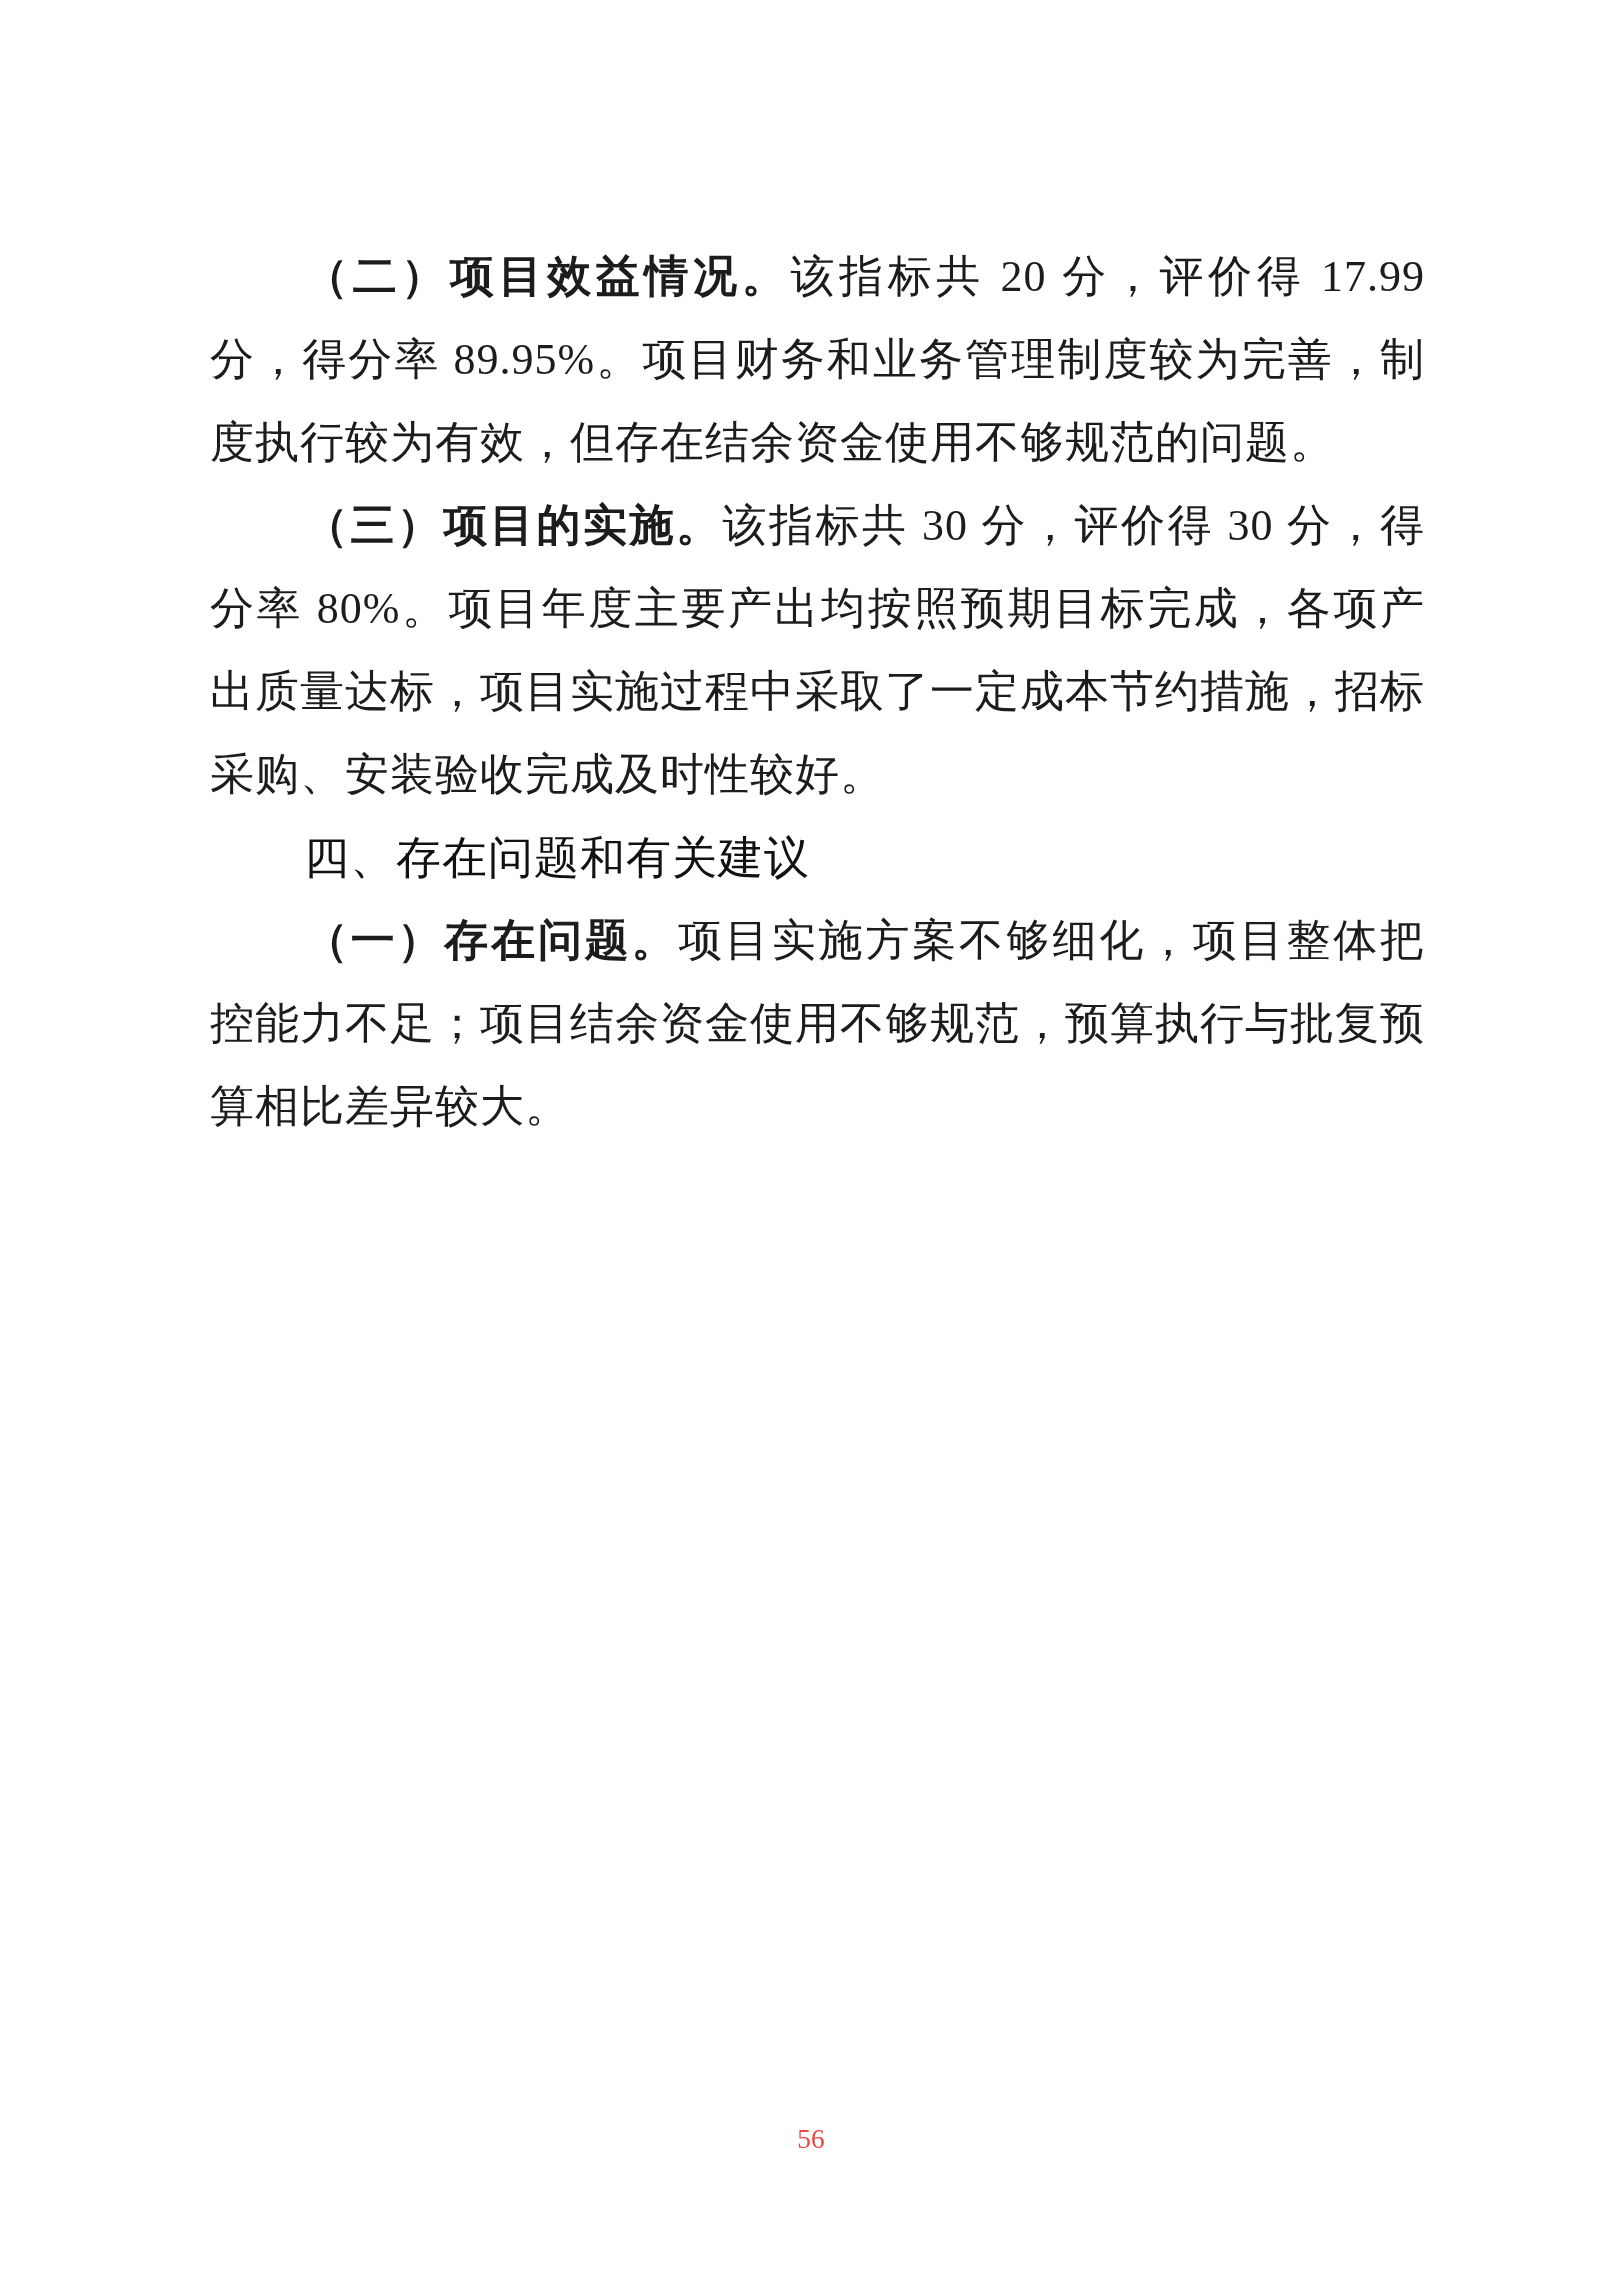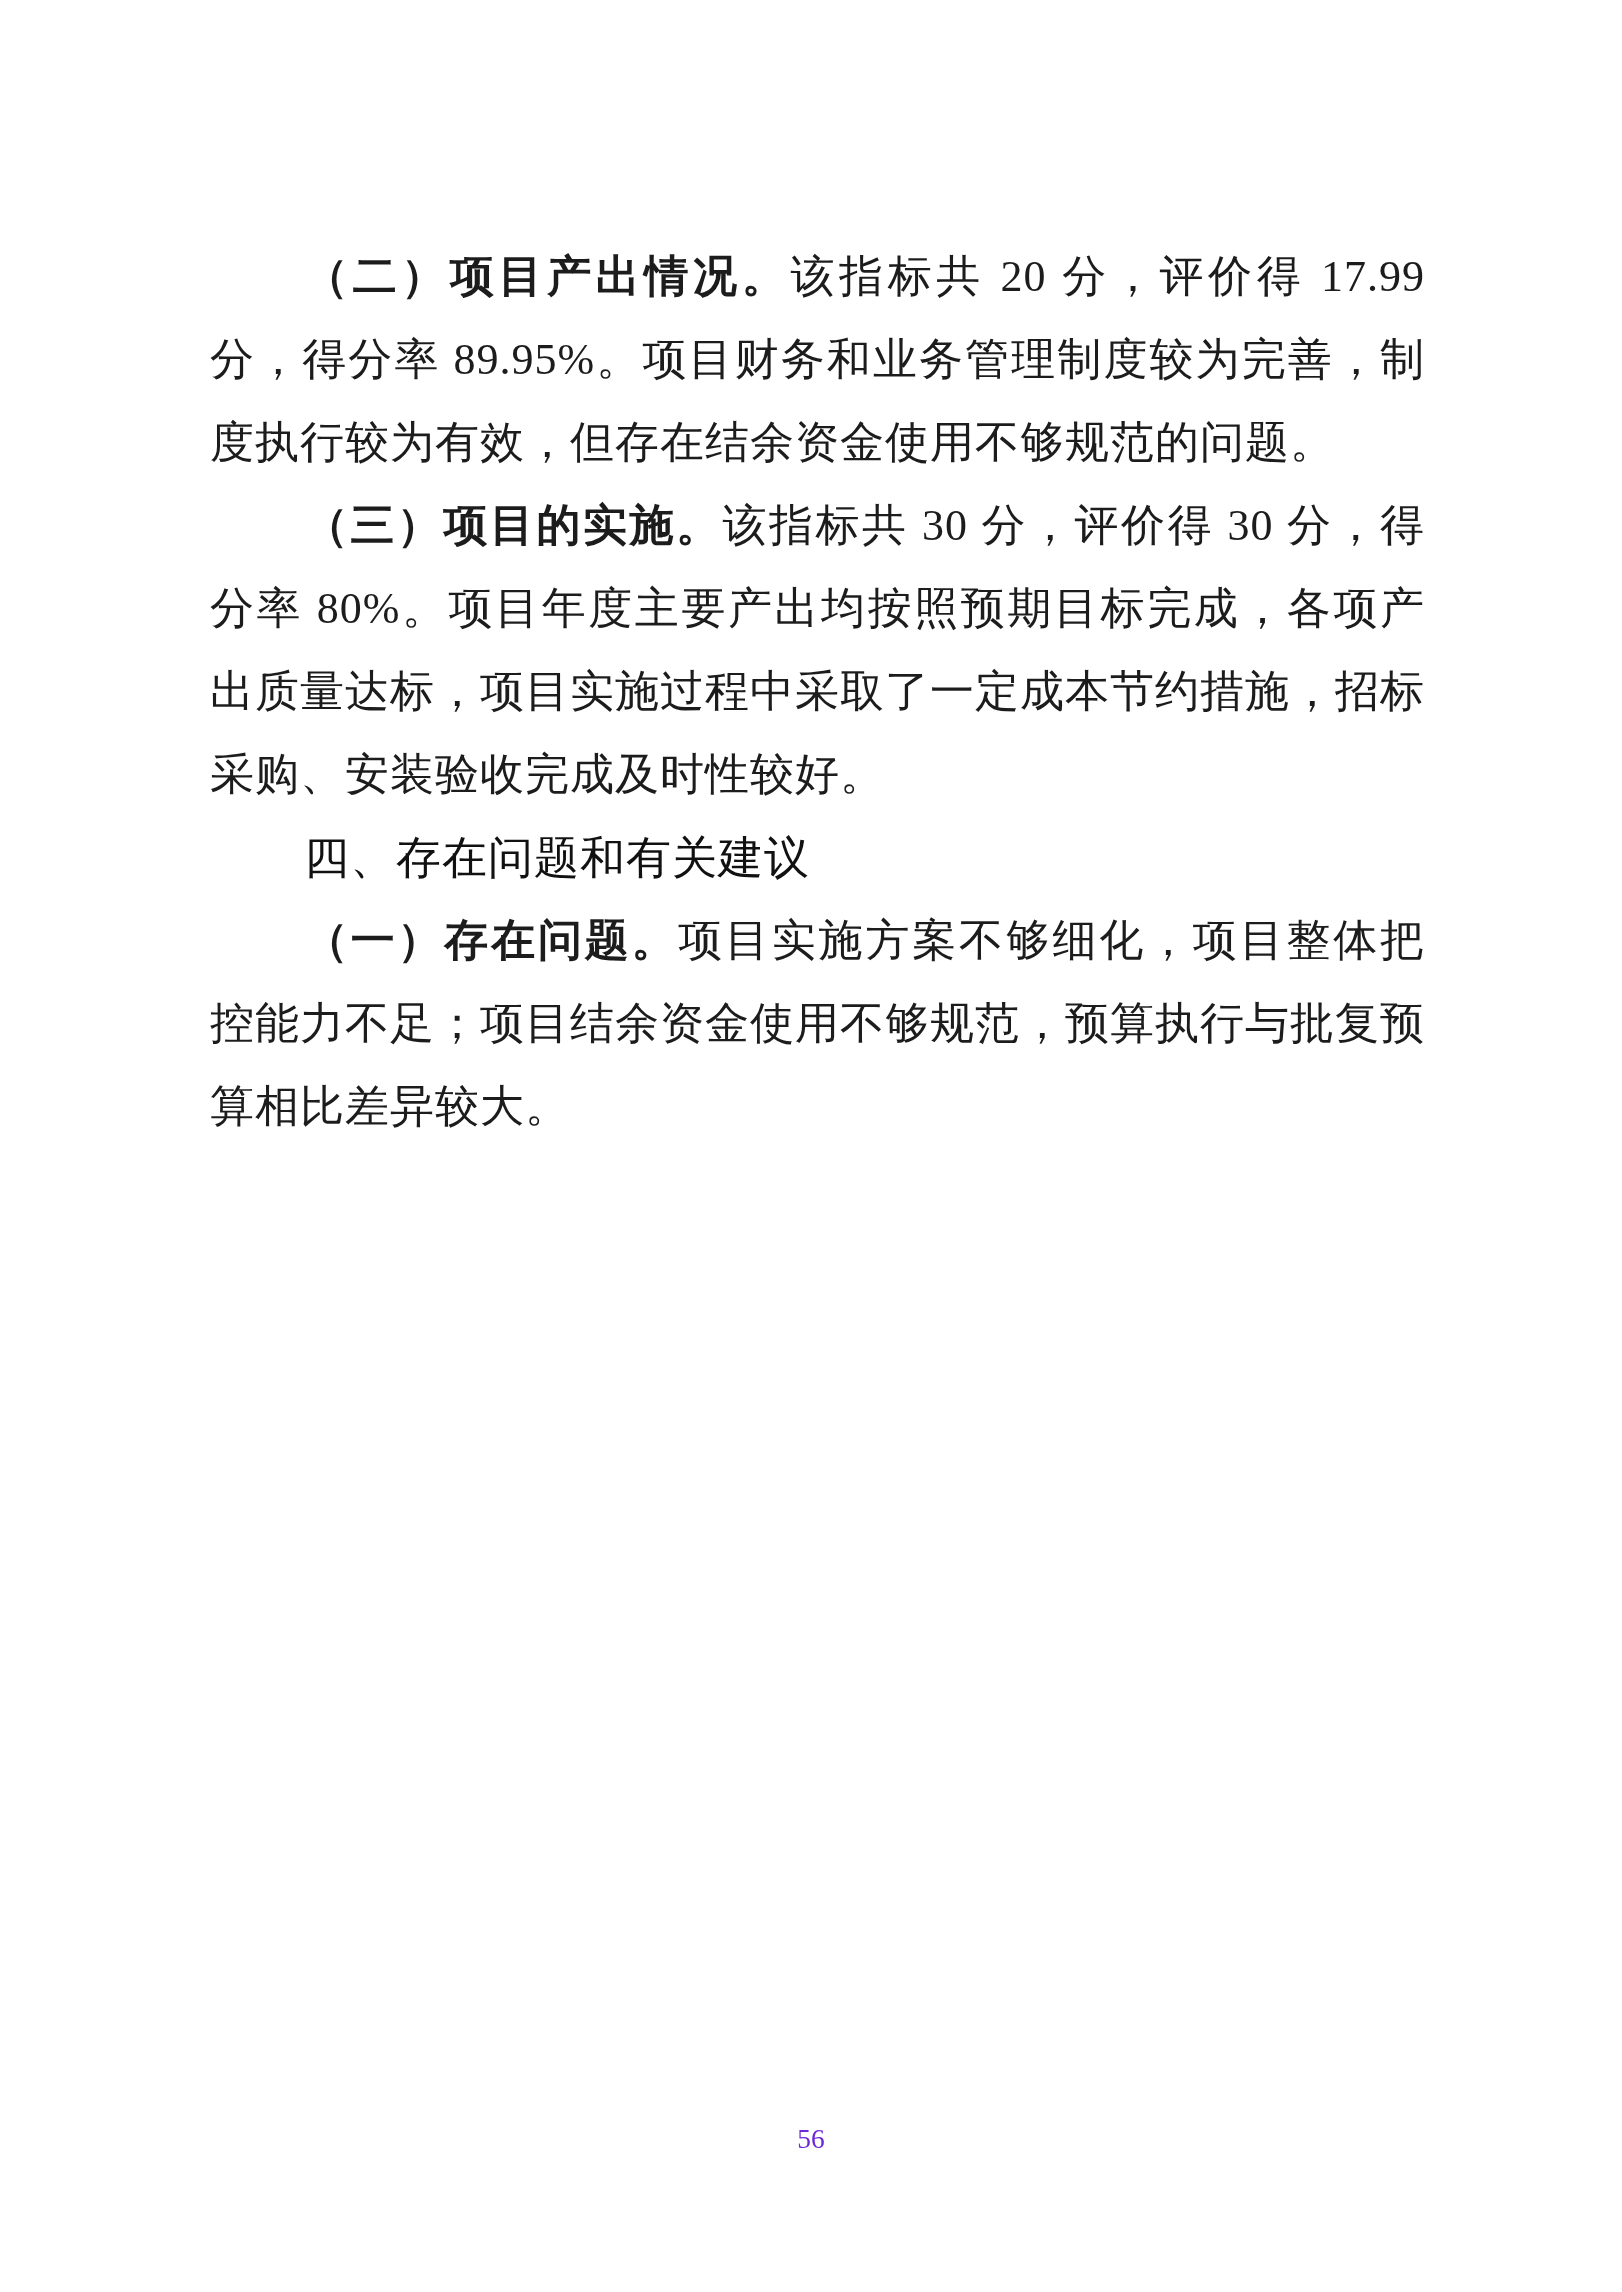--- a/index.html
+++ b/index.html
@@ -45,31 +45,31 @@
     color: #111111;
   }
   .page-number {
     position: absolute;
     left: 0;
     top: 2123px;
     width: 100%;
     text-align: center;
     font-size: 27.4px;
     line-height: 33px;
-    color: #6d28d9;
+    color: #ef4444;
     font-family: "Liberation Serif", serif;
   }
 </style>
 </head>
 <body>
 
 <div class="page">
   <main class="content">
 
-    <p class="para"><span class="lead">（二）项目产出情况。</span><span>该指标共 20 分，评价得 17.99 分，得分率 89.95%。项目财务和业务管理制度较为完善，制度执行较为有效，但存在结余资金使用不够规范的问题。</span></p>
+    <p class="para"><span class="lead">（二）项目效益情况。</span><span>该指标共 20 分，评价得 17.99 分，得分率 89.95%。项目财务和业务管理制度较为完善，制度执行较为有效，但存在结余资金使用不够规范的问题。</span></p>
 
     <p class="para"><span class="lead">（三）项目的实施。</span><span>该指标共 30 分，评价得 30 分，得分率 80%。项目年度主要产出均按照预期目标完成，各项产出质量达标，项目实施过程中采取了一定成本节约措施，招标采购、安装验收完成及时性较好。</span></p>
 
 
     <h2 class="heading">四、存在问题和有关建议</h2>
 
     <p class="para"><span class="lead">（一）存在问题。</span><span>项目实施方案不够细化，项目整体把控能力不足；项目结余资金使用不够规范，预算执行与批复预算相比差异较大。</span></p>
 
 
   </main>

